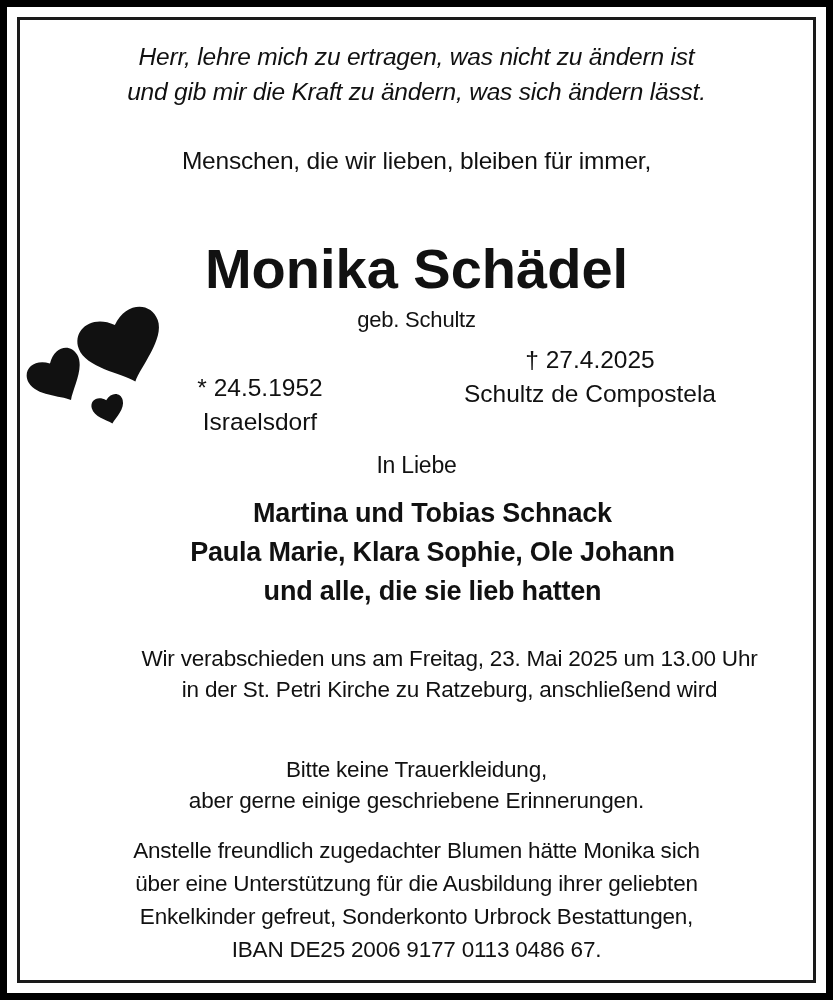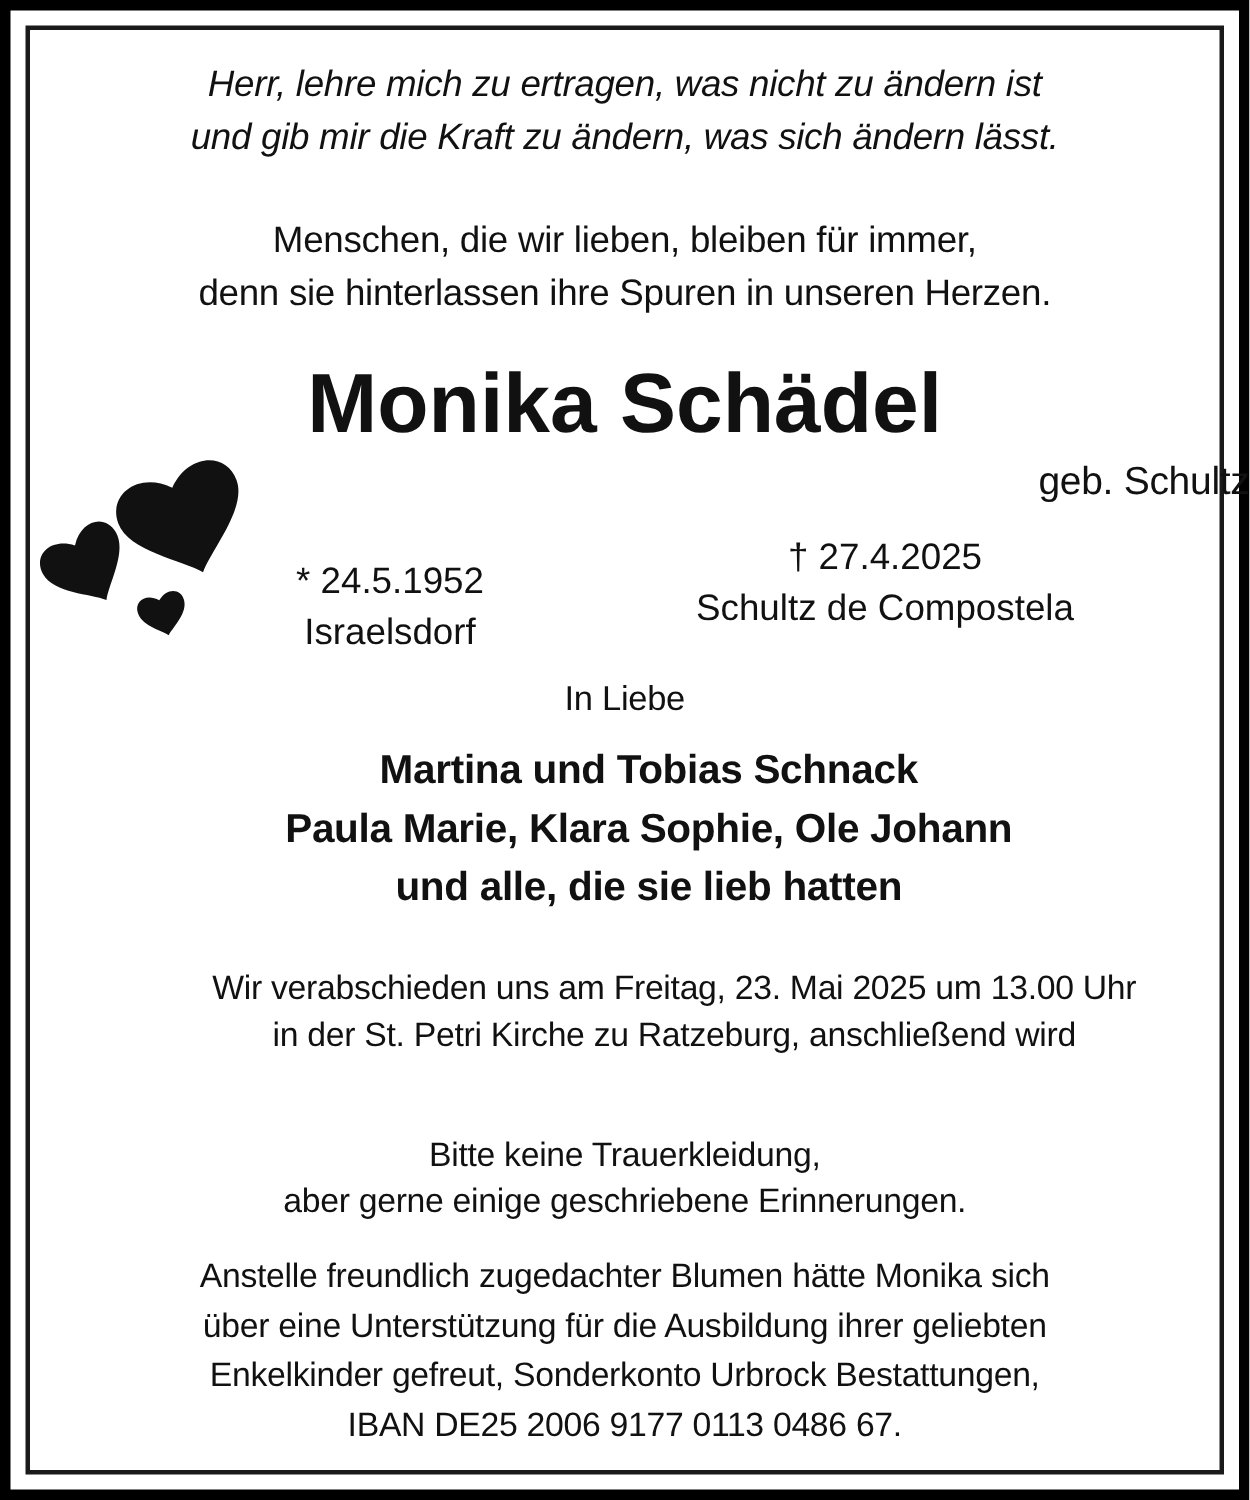--- a/index.html
+++ b/index.html
@@ -4,24 +4,24 @@
   <style>
     html, body { margin: 0; padding: 0; background: #ffffff; }
     body { width: 833px; height: 1000px; position: relative; overflow: hidden; font-family: "Liberation Sans", "DejaVu Sans", sans-serif; color: #111111; }
     .frame-outer { position: absolute; left: 0; top: 0; width: 833px; height: 1000px; box-sizing: border-box; border: 7px solid #000000; background: #ffffff; }
     .frame-inner { position: absolute; left: 10px; top: 10px; right: 10px; bottom: 10px; box-sizing: border-box; border: 3px solid #1a1a1a; background: #ffffff; }
     .text { position: absolute; left: 0; width: 833px; text-align: center; white-space: nowrap; letter-spacing: -0.2px; }
     .line { display: block; }
     .motto { top: 40px; font-style: italic; font-size: 24.5px; line-height: 34.5px; }
     .quote { top: 144px; font-size: 24.5px; line-height: 34.5px; }
     .name { top: 233px; font-size: 56px; font-weight: bold; line-height: 72px; letter-spacing: 0px; }
-    .maiden { top: 304px; font-size: 26px; line-height: 32px; text-align: right; }
+    .maiden { top: 304px; font-size: 22px; line-height: 32px; }
     .col { position: absolute; text-align: center; font-size: 24.5px; line-height: 34px; white-space: nowrap; }
     .col-birth { left: 145px; width: 230px; top: 343px; margin-top: 28px; }
-    .col-death { left: 405px; width: 370px; top: 343px; margin-top: 12px; }
+    .col-death { left: 405px; width: 370px; top: 343px; }
     .inlove { top: 448px; font-size: 23px; line-height: 34px; }
     .mourners { top: 494px; font-size: 27px; font-weight: bold; line-height: 39px; padding-left: 16px; }
     .ceremony { top: 643px; font-size: 22.5px; line-height: 31px; padding-left: 33px; }
     .dress { top: 754px; font-size: 22.5px; line-height: 31px; }
     .donation { top: 834px; font-size: 22.5px; line-height: 33px; }
     .hearts { position: absolute; left: 26px; top: 292px; width: 145px; height: 135px; }
   </style>
 </head>
 <body>
 
@@ -29,21 +29,20 @@
   <div class="frame-inner"></div>
 </div>
 
 <div class="text motto">
   <span class="line">Herr, lehre mich zu ertragen, was nicht zu ändern ist</span>
   <span class="line">und gib mir die Kraft zu ändern, was sich ändern lässt.</span>
 </div>
 
 <div class="text quote">
   <span class="line">Menschen, die wir lieben, bleiben für immer,</span>
-  <span class="line">denn sie hinterlassen ihre Spuren in unseren Herzen.</span>
 </div>
 
 <div class="text name">Monika Schädel</div>
 <div class="text maiden">geb. Schultz</div>
 
 <svg class="hearts" viewBox="0 0 145 135" xmlns="http://www.w3.org/2000/svg">
   <g fill="#111111">
 
     <path transform="translate(95,50) rotate(-20)" d="M0,42 C-10,30 -42,12 -42,-8 C-42,-28 -18,-36 0,-18 C18,-36 42,-28 42,-8 C42,12 10,30 0,42 Z"></path>
 

